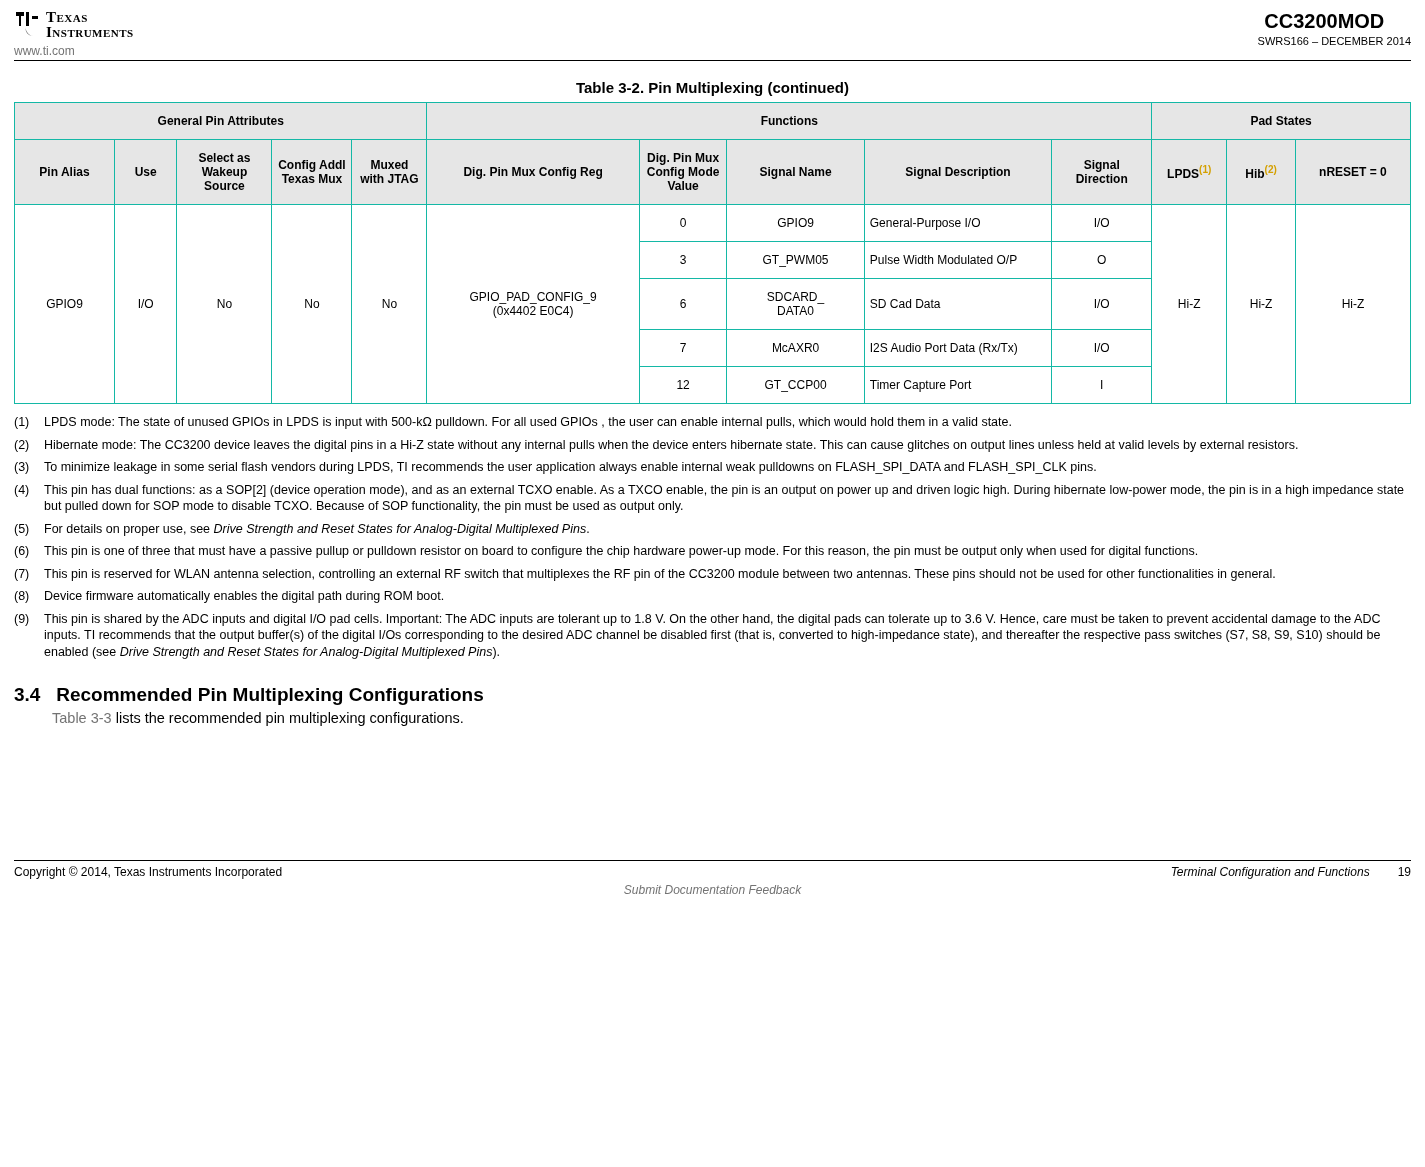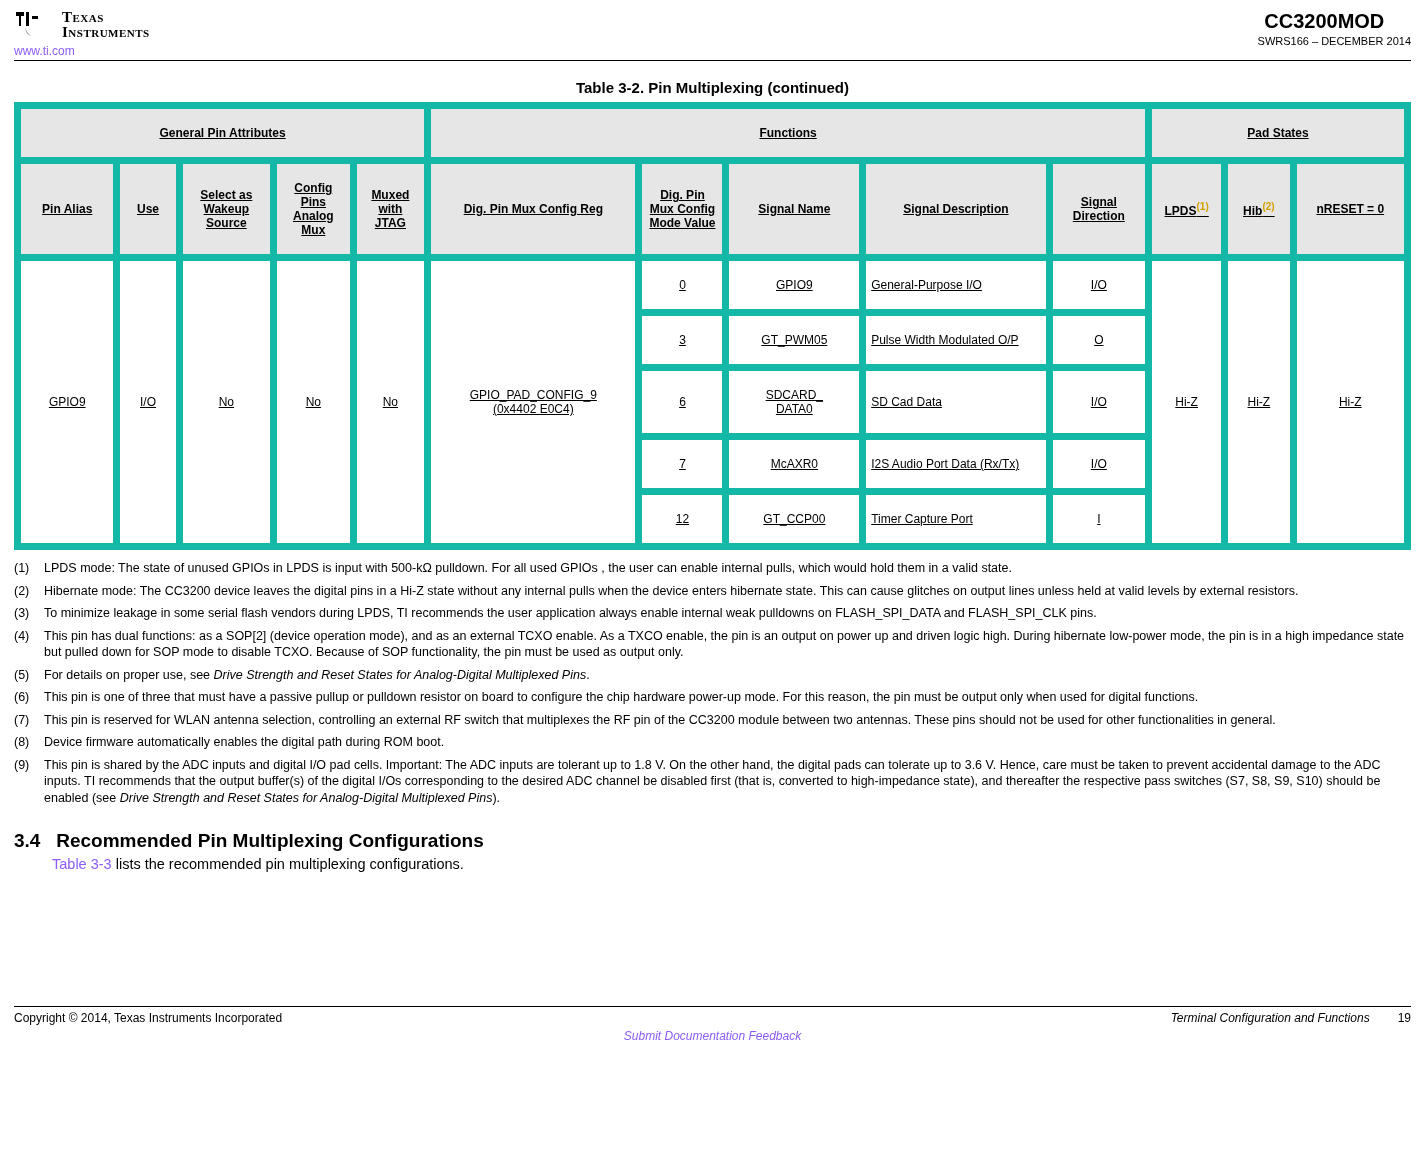--- a/index.html
+++ b/index.html
@@ -13,21 +13,21 @@
     background: #fff;
   }
   .top-row {
     display: flex;
     justify-content: space-between;
     align-items: flex-start;
   }
   .ti-logo {
     display: flex;
     align-items: flex-start;
-    gap: 22px;
+    gap: 6px;
     font-weight: bold;
     font-size: 15px;
     line-height: 1.0;
     letter-spacing: 0.2px;
     font-family: "Times New Roman", serif;
   }
   .ti-logo .mark svg { display:block; }
   .ti-logo .words { display:flex; flex-direction:column; line-height: 1.0; }
   .ti-logo .words span { font-variant: small-caps; letter-spacing: 0.5px; }
   .product-code { font-weight: bold; font-size: 20px; text-align:center; }
@@ -37,42 +37,41 @@
   hr.hrule-bottom { border: none; border-top: 1.5px solid #000; margin: 14px 0 4px 0; }
 
   .table-caption { text-align:center; font-weight:bold; font-size:15px; margin-bottom:6px; }
 
   table.pinmux {
     width: 100%;
     border-collapse: collapse;
     font-size: 12px;
   }
   table.pinmux th, table.pinmux td {
-    border: 7px solid #14b8a6;
-    padding: 17px 5px;
+    border: 1px solid #14b8a6;
+    padding: 11px 5px;
     vertical-align: middle;
-    text-decoration: underline;
   }
   table.pinmux th {
     background: #e6e6e6;
     font-weight: bold;
     text-align: center;
   }
   table.pinmux td { text-align: center; }
   table.pinmux td.left { text-align: left; }
   .sup-gold { color: #d4a000; font-size:10px; }
   .notes { margin-top: 10px; font-size: 12.5px; }
   .notes .note-row { display:flex; margin-bottom: 6px; line-height: 1.32; }
   .notes .note-num { width: 30px; flex-shrink:0; }
   .notes .note-text { flex:1; }
   .notes em { font-style: italic; }
 
   h2.section-h { font-size: 19px; margin: 24px 0 4px 0; }
   .section-body { font-size: 14.5px; margin-left: 38px; }
-  a.link { color: #8b5cf6; text-decoration: none; }
+  a.link { color: #737373; text-decoration: none; }
 
   .footer-row { display:flex; justify-content:space-between; font-size:12px; }
   .footer-row .left { font-style: normal; }
   .footer-row .right { font-style: italic; }
   .footer-row .pagenum { font-style: normal; margin-left: 28px; }
   .submit-link { text-align:center; margin-top:4px; font-size:12px; font-style: italic; }
 </style>
 </head>
 <body>
 
@@ -119,21 +118,21 @@
   <thead>
     <tr>
       <th colspan="5">General Pin Attributes</th>
       <th colspan="5">Functions</th>
       <th colspan="3">Pad States</th>
     </tr>
     <tr>
       <th>Pin Alias</th>
       <th>Use</th>
       <th>Select as Wakeup Source</th>
-      <th>Config Pins Analog Mux</th>
+      <th>Config Addl Texas Mux</th>
       <th>Muxed with JTAG</th>
       <th>Dig. Pin Mux Config Reg</th>
       <th>Dig. Pin Mux Config Mode Value</th>
       <th>Signal Name</th>
       <th>Signal Description</th>
       <th>Signal Direction</th>
       <th><span>LPDS</span><sup class="sup-gold">(1)</sup></th>
       <th><span>Hib</span><sup class="sup-gold">(2)</sup></th>
       <th>nRESET = 0</th>
     </tr>

